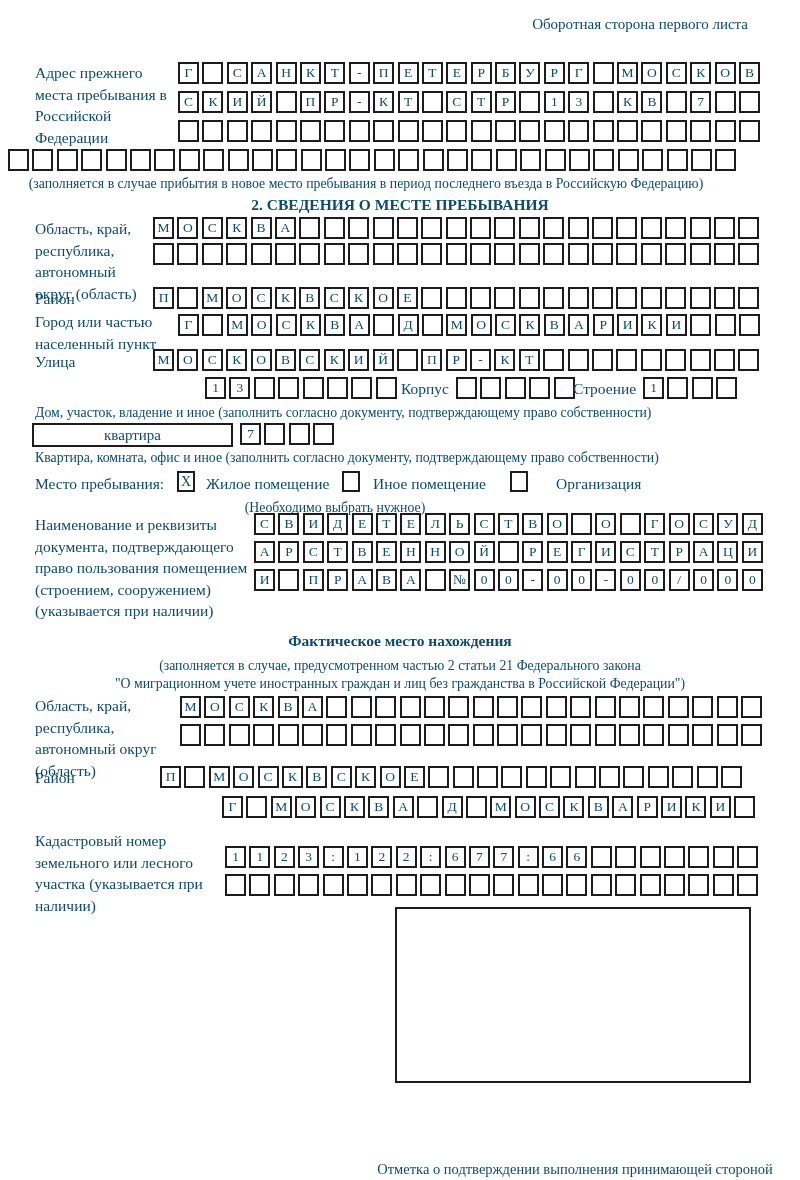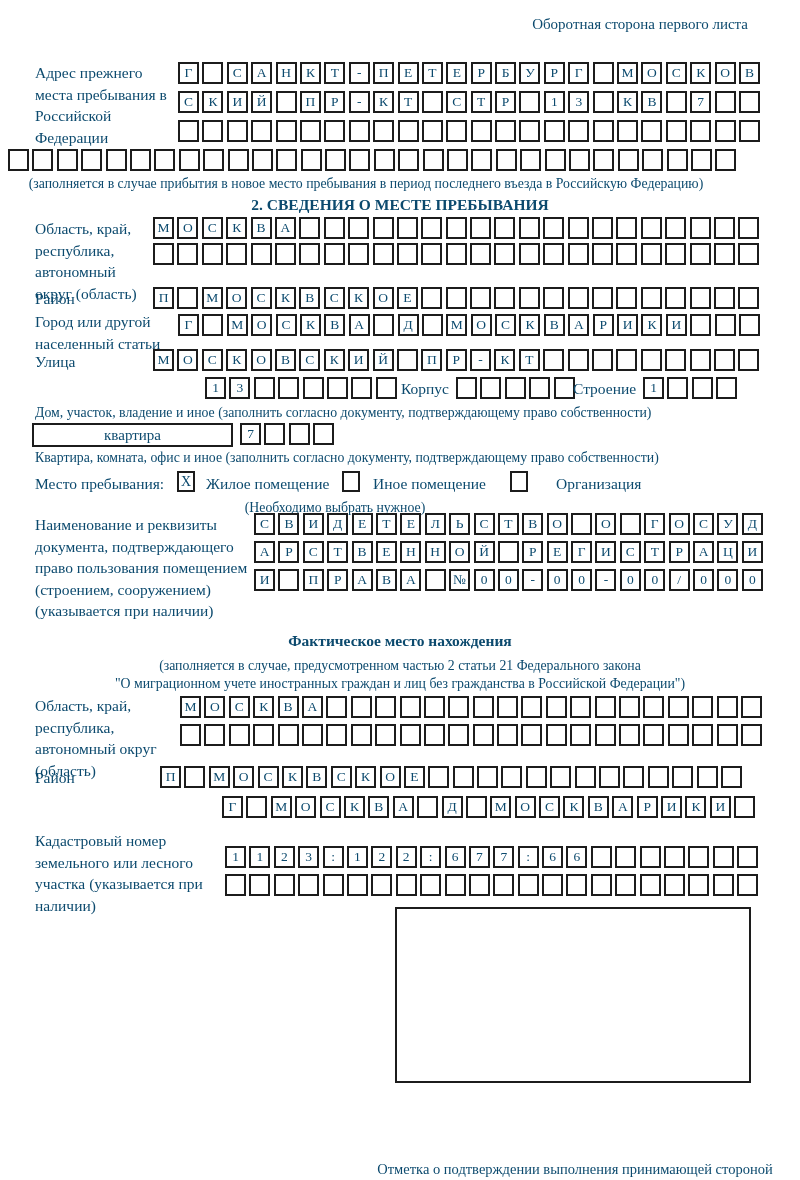--- a/index.html
+++ b/index.html
@@ -232,21 +232,21 @@
       <span class="cell"></span>
       <span class="cell"></span>
       <span class="cell"></span>
       <span class="cell"></span>
       <span class="cell"></span>
       <span class="cell"></span>
       <span class="cell"></span>
       <span class="cell"></span>
     </div>
 
-  <div class="abs label" style="left:35px; top:311px; width:138px;">Город или другой населенный статьи</div>
+  <div class="abs label" style="left:35px; top:311px; width:138px;">Город или частью населенный пункт</div>
   <div class="cellrow" style="left:178px; top:314px;">
       <span class="cell">Г</span>
       <span class="cell"></span>
       <span class="cell">М</span>
       <span class="cell">О</span>
       <span class="cell">С</span>
       <span class="cell">К</span>
       <span class="cell">В</span>
       <span class="cell">А</span>
       <span class="cell"></span>

